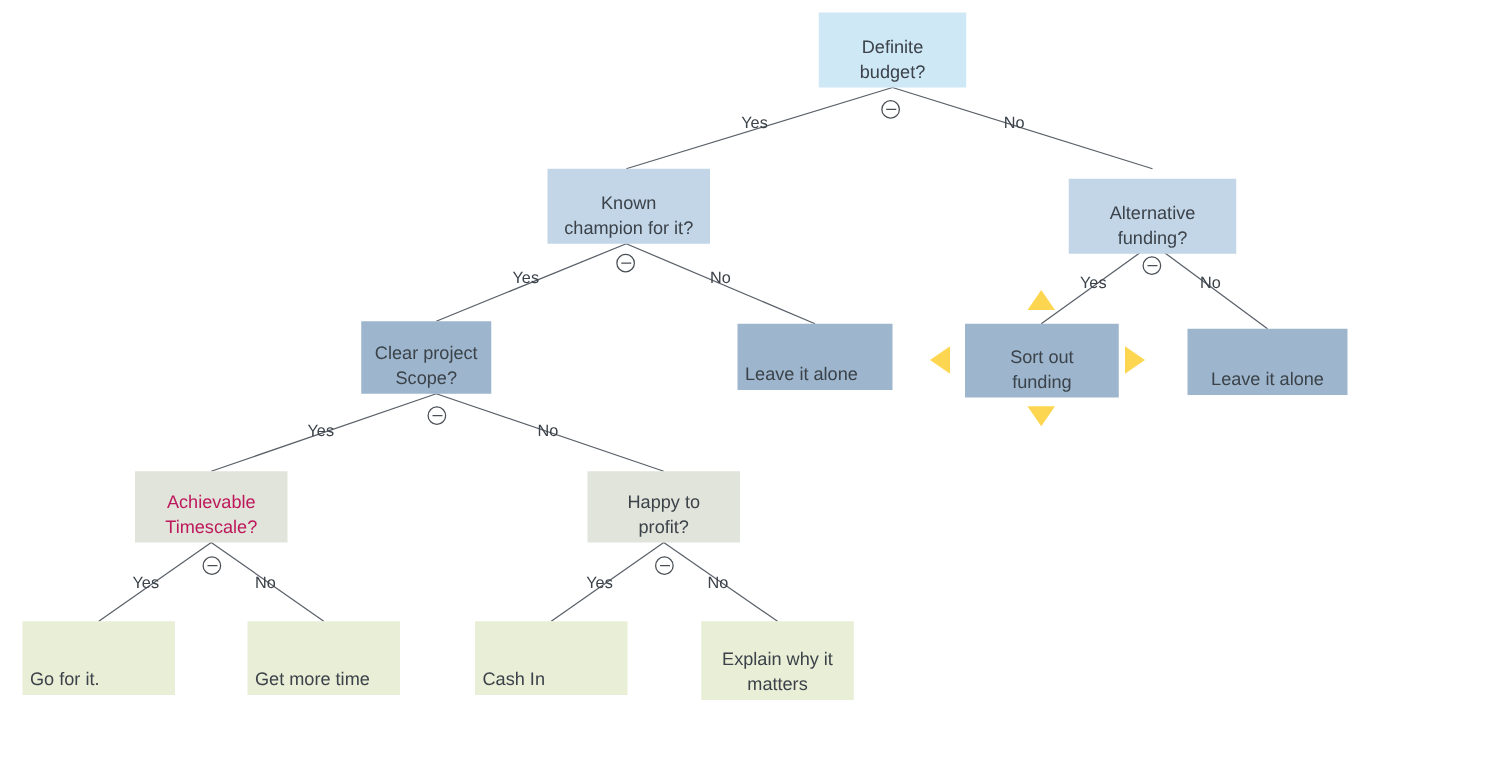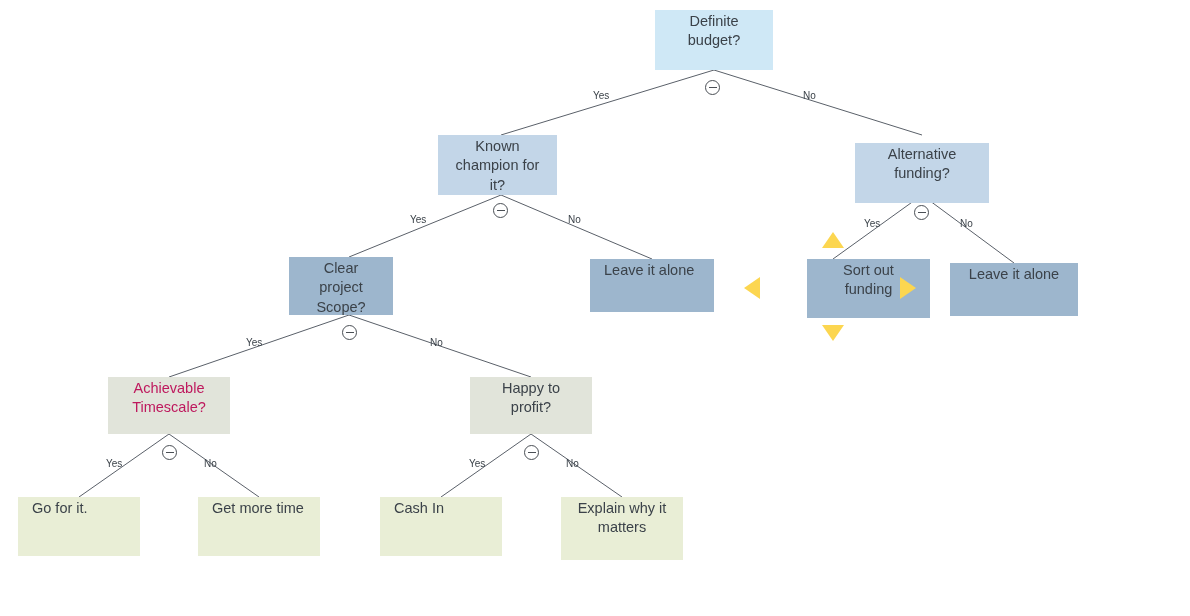--- a/index.html
+++ b/index.html
@@ -25,39 +25,39 @@
     position: absolute;
     left: 0; top: 0;
     width: 1190px;
     height: 616px;
     pointer-events: none;
   }
   .node {
     position: absolute;
     box-sizing: border-box;
     display: flex;
-    align-items: flex-start;
+    align-items: flex-end;
     justify-content: center;
     text-align: center;
     font-size: 14.5px;
     line-height: 1.33;
     color: #3b4249;
     white-space: pre-line;
-    padding: 2px 14px;
+    padding: 2px 6px;
   }
   .lvl0 { background: #cfe8f6; }
   .lvl1 { background: #c3d6e8; }
   .lvl2 { background: #9db6cd; }
   .lvl3 { background: #e1e4da; }
   .leaf { background: #e9eed6; }
   .node.align-left { justify-content: flex-start; text-align: left; }
 
   .edge-label {
     position: absolute;
-    font-size: 10px;
+    font-size: 13px;
     color: #3b4249;
     white-space: nowrap;
   }
   .collapse-toggle {
     position: absolute;
     width: 15px;
     height: 15px;
     border: 1px solid #4a4f55;
     border-radius: 50%;
     background: #ffffff;
@@ -86,28 +86,28 @@
       <line x1="922" y1="195" x2="1014" y2="263" stroke="#5a6069" stroke-width="1"></line>
       <line x1="349" y1="315" x2="169" y2="377" stroke="#5a6069" stroke-width="1"></line>
       <line x1="349" y1="315" x2="531" y2="377" stroke="#5a6069" stroke-width="1"></line>
       <line x1="169" y1="434" x2="79" y2="497" stroke="#5a6069" stroke-width="1"></line>
       <line x1="169" y1="434" x2="259" y2="497" stroke="#5a6069" stroke-width="1"></line>
       <line x1="531" y1="434" x2="441" y2="497" stroke="#5a6069" stroke-width="1"></line>
       <line x1="531" y1="434" x2="622" y2="497" stroke="#5a6069" stroke-width="1"></line>
     </svg>
 <div class="node lvl0" style="left: 655px; top: 10px; width: 118px; height: 60px; background: rgb(207, 232, 246); color: rgb(59, 66, 73);"><span>Definite
 budget?</span></div>
-    <div class="node lvl1" style="left: 438px; top: 135px; width: 119px; height: 60px; background: rgb(195, 214, 232); color: rgb(59, 66, 73);"><span>Known
+    <div class="node lvl1" style="left: 438px; top: 135px; width: 130px; height: 60px; background: rgb(195, 214, 232); color: rgb(59, 66, 73);"><span>Known
 champion for it?</span></div>
     <div class="node lvl1" style="left: 855px; top: 143px; width: 134px; height: 60px; background: rgb(195, 214, 232); color: rgb(59, 66, 73);"><span>Alternative
 funding?</span></div>
     <div class="node lvl2" style="left: 289px; top: 257px; width: 104px; height: 58px; background: rgb(157, 182, 205); color: rgb(59, 66, 73);"><span>Clear project
 Scope?</span></div>
     <div class="node lvl2 align-left" style="left: 590px; top: 259px; width: 124px; height: 53px; background: rgb(157, 182, 205); color: rgb(59, 66, 73);"><span>Leave it alone</span></div>
-    <div class="node lvl2" style="left: 772px; top: 259px; width: 123px; height: 59px; background: rgb(157, 182, 205); color: rgb(59, 66, 73); margin-left: 35px;"><span>Sort out
+    <div class="node lvl2" style="left: 772px; top: 259px; width: 123px; height: 59px; background: rgb(157, 182, 205); color: rgb(59, 66, 73);"><span>Sort out
 funding</span></div>
     <div class="node lvl2" style="left: 950px; top: 263px; width: 128px; height: 53px; background: rgb(157, 182, 205); color: rgb(59, 66, 73);"><span>Leave it alone</span></div>
     <div class="node lvl3" style="left: 108px; top: 377px; width: 122px; height: 57px; background: rgb(225, 228, 218); color: #be185d;"><span>Achievable
 Timescale?</span></div>
     <div class="node leaf align-left" style="left: 18px; top: 497px; width: 122px; height: 59px; background: rgb(233, 238, 214); color: rgb(59, 66, 73);"><span>Go for it.</span></div>
     <div class="node lvl3" style="left: 470px; top: 377px; width: 122px; height: 57px; background: rgb(225, 228, 218); color: rgb(59, 66, 73);"><span>Happy to
 profit?</span></div>
     <div class="node leaf align-left" style="left: 198px; top: 497px; width: 122px; height: 59px; background: rgb(233, 238, 214); color: rgb(59, 66, 73);"><span>Get more time</span></div>
     <div class="node leaf align-left" style="left: 380px; top: 497px; width: 122px; height: 59px; background: rgb(233, 238, 214); color: rgb(59, 66, 73);"><span>Cash In</span></div>
     <div class="node leaf" style="left: 561px; top: 497px; width: 122px; height: 63px; background: rgb(233, 238, 214); color: rgb(59, 66, 73);"><span>Explain why it

